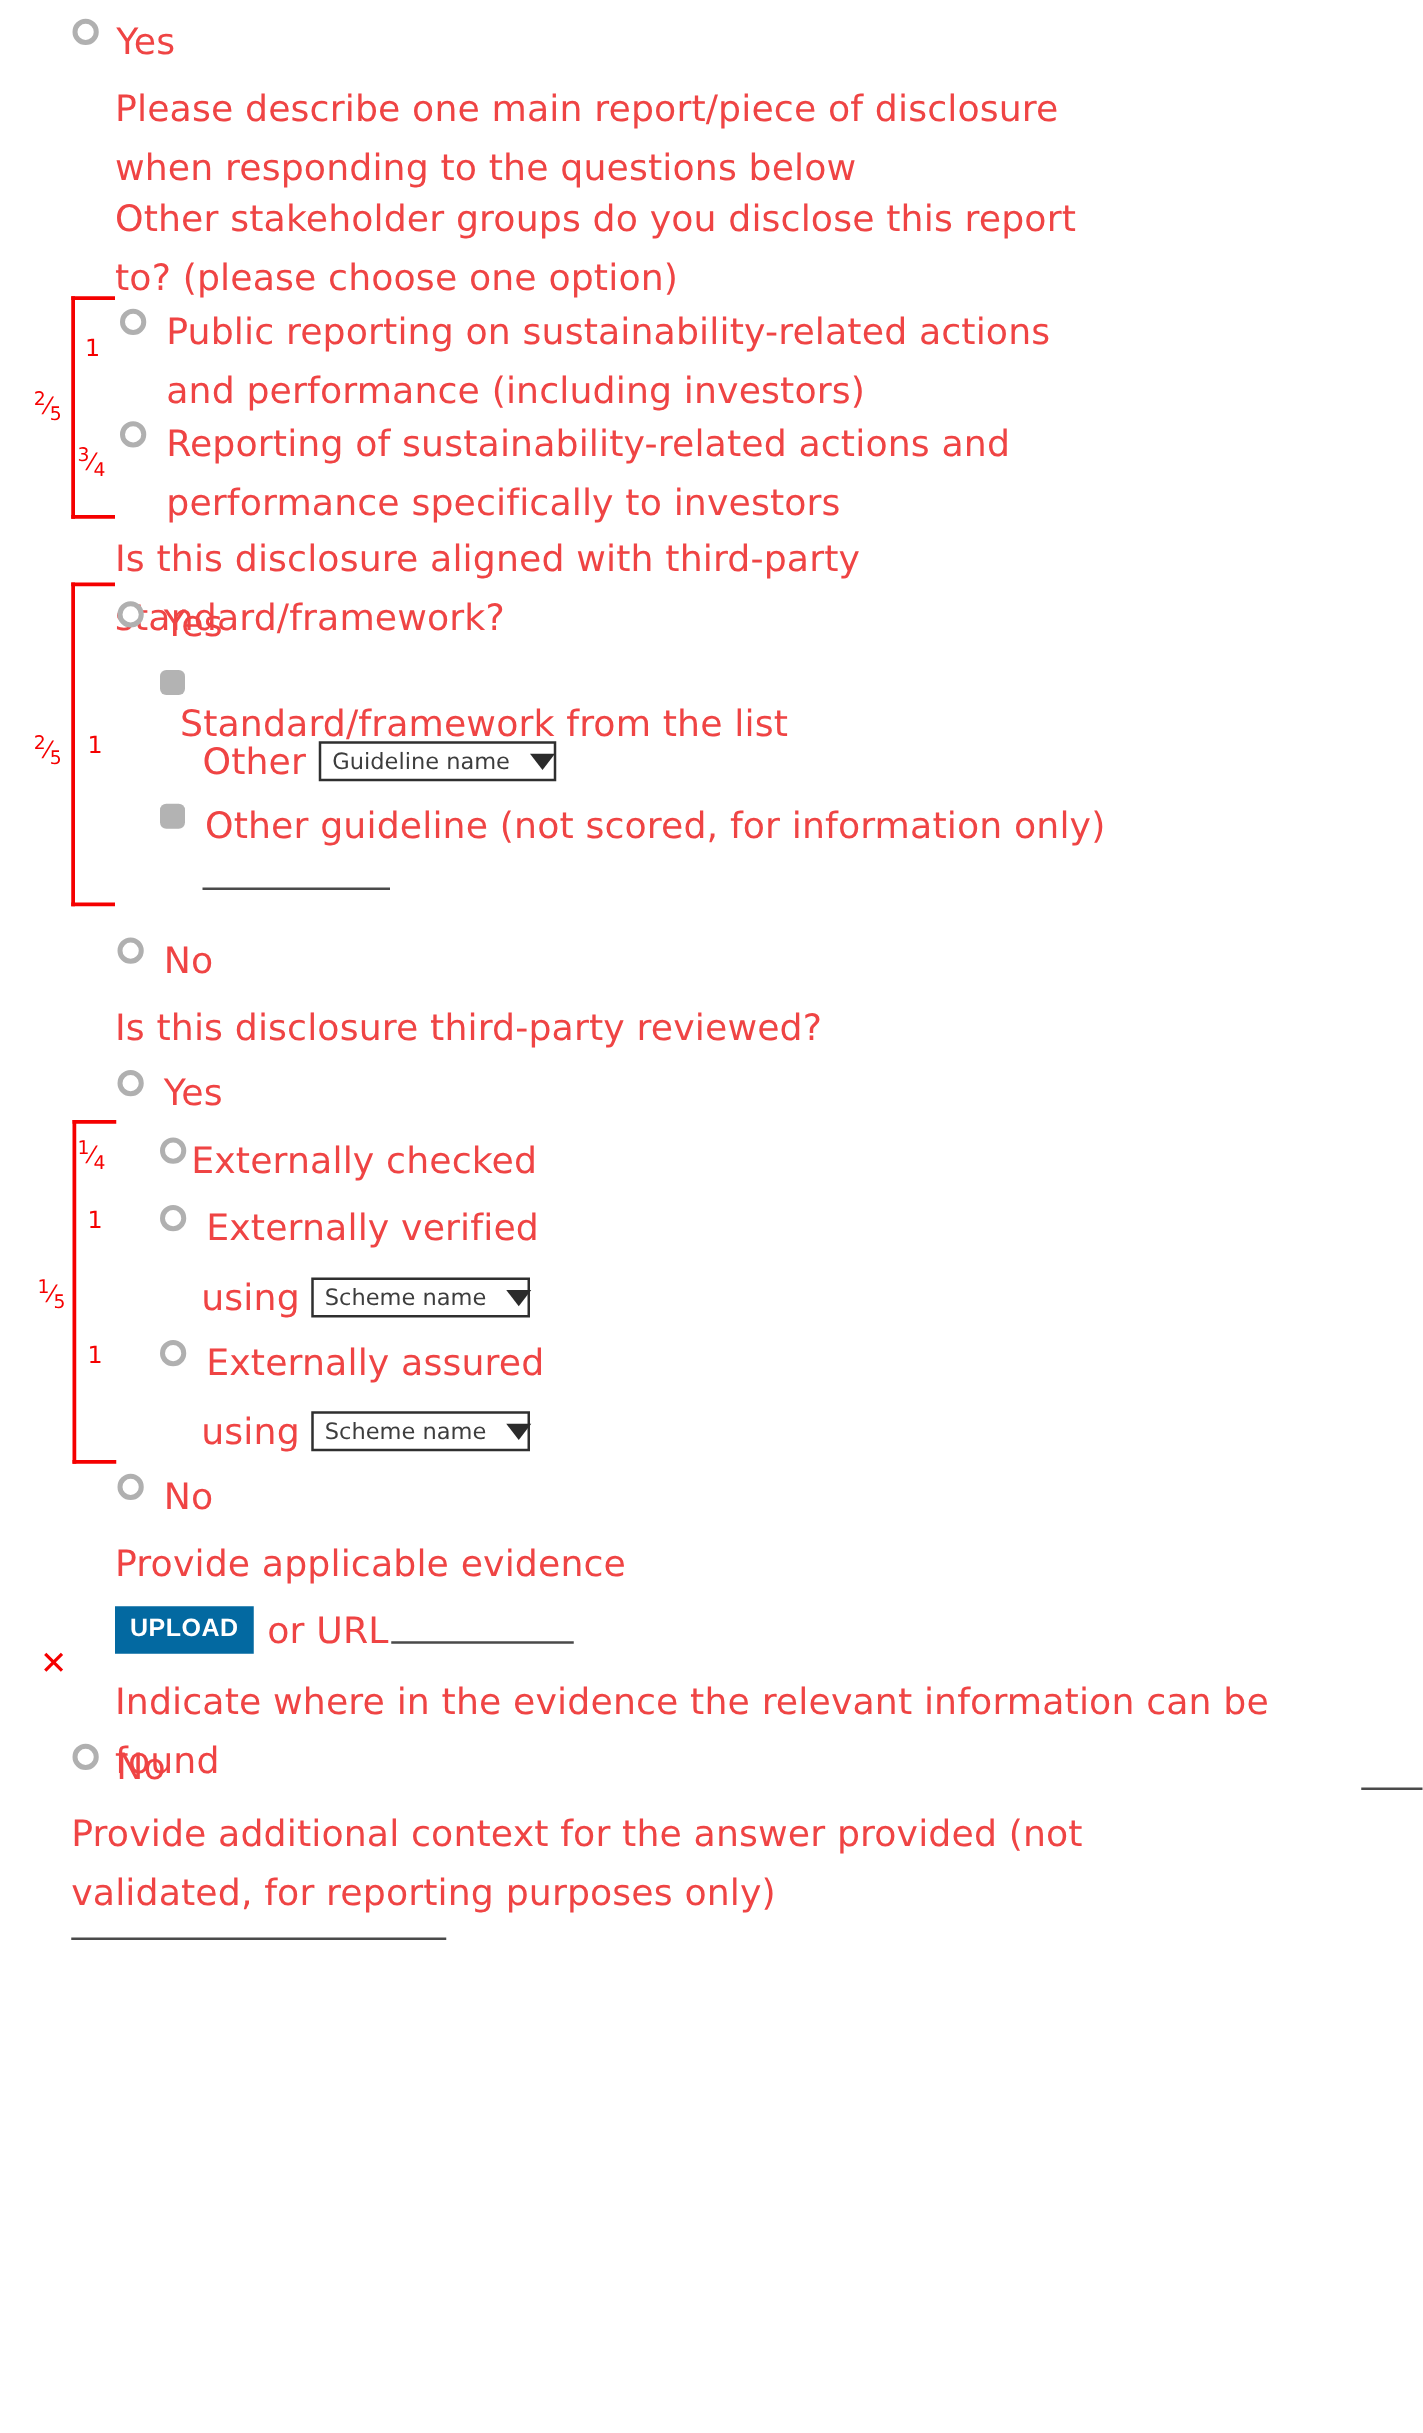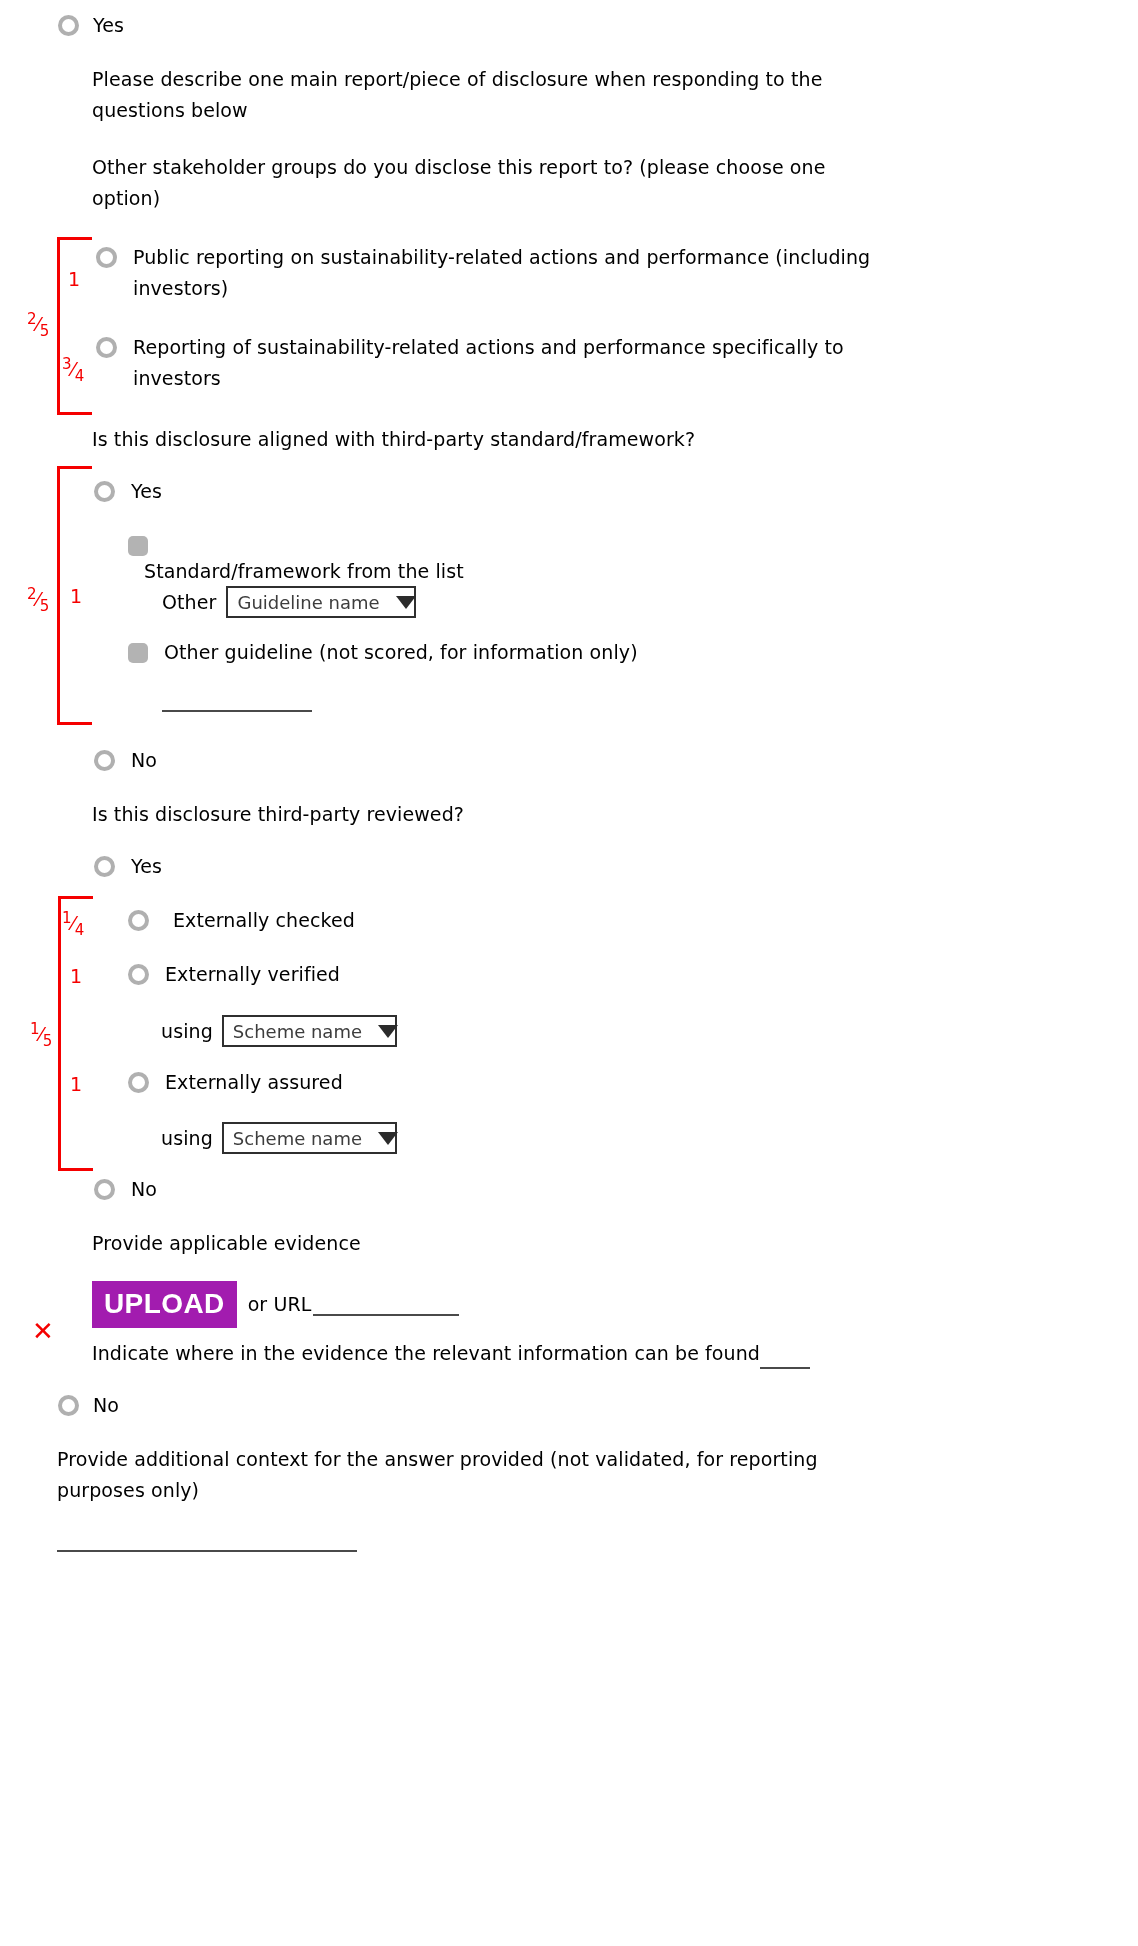--- a/index.html
+++ b/index.html
@@ -7,21 +7,21 @@
   body {
     width:1138px; height:1946px;
     background:#ffffff;
     font-family:"DejaVu Sans", sans-serif;
     color:#3a3a3a;
     position:relative;
     overflow:hidden;
   }
 
   
-  .t      { font-size:19px; line-height:1.62; color:#000000; letter-spacing:.1px; }
+  .t      { font-size:29px; line-height:1.62; color:#ef4444; letter-spacing:.1px; }
   .row    { display:flex; align-items:flex-start; }
 
   
   .radio {
     width:21px; height:21px; border-radius:50%;
     border:4.5px solid #b0b0b0; background:#fff;
     flex:0 0 auto; margin-top:5px;
   }
   .checkbox {
     width:20px; height:20px; border-radius:5px;
@@ -38,22 +38,22 @@
   .sel .cap { white-space:nowrap; }
   .caret {
     width:0;height:0;margin-left:16px;
     border-left:10px solid transparent;
     border-right:10px solid transparent;
     border-top:13px solid #2b2b2b;
   }
 
   
   .upload {
-    display:inline-block; background:#a21caf; color:#fff;
-    font-weight:bold; font-size:28px; letter-spacing:.4px;
+    display:inline-block; background:#0369a1; color:#fff;
+    font-weight:bold; font-size:20px; letter-spacing:.4px;
     padding:7px 12px 8px 12px; vertical-align:middle;
     font-family:"Liberation Sans", sans-serif;
   }
 
   
   .rule { display:inline-block; border-bottom:2.2px solid #4a4a4a; vertical-align:bottom; }
 
   
   .bracket {
     position:absolute;
@@ -134,21 +134,21 @@
 
 <div class="abs t" style="left:92px; top:799px; width:820px;">Is this disclosure third-party reviewed?</div>
 
 <div class="abs row" style="left:94px; top:851px;">
   <span class="radio"></span>
   <span class="t" style="margin-left:16px;">Yes</span>
 </div>
 
 <div class="abs row" style="left:128px; top:905px;">
   <span class="radio"></span>
-  <span class="t" style="margin-left:24px;">Externally checked</span>
+  <span class="t" style="margin-left:4px;">Externally checked</span>
 </div>
 
 <div class="abs row" style="left:128px; top:959px;">
   <span class="radio"></span>
   <span class="t" style="margin-left:16px;">Externally verified</span>
 </div>
 
 <div class="abs row" style="left:161px; top:1015px; align-items:center;">
   <span class="t">using</span>
   <span class="sel" style="margin-left:9px; width:175px;">

